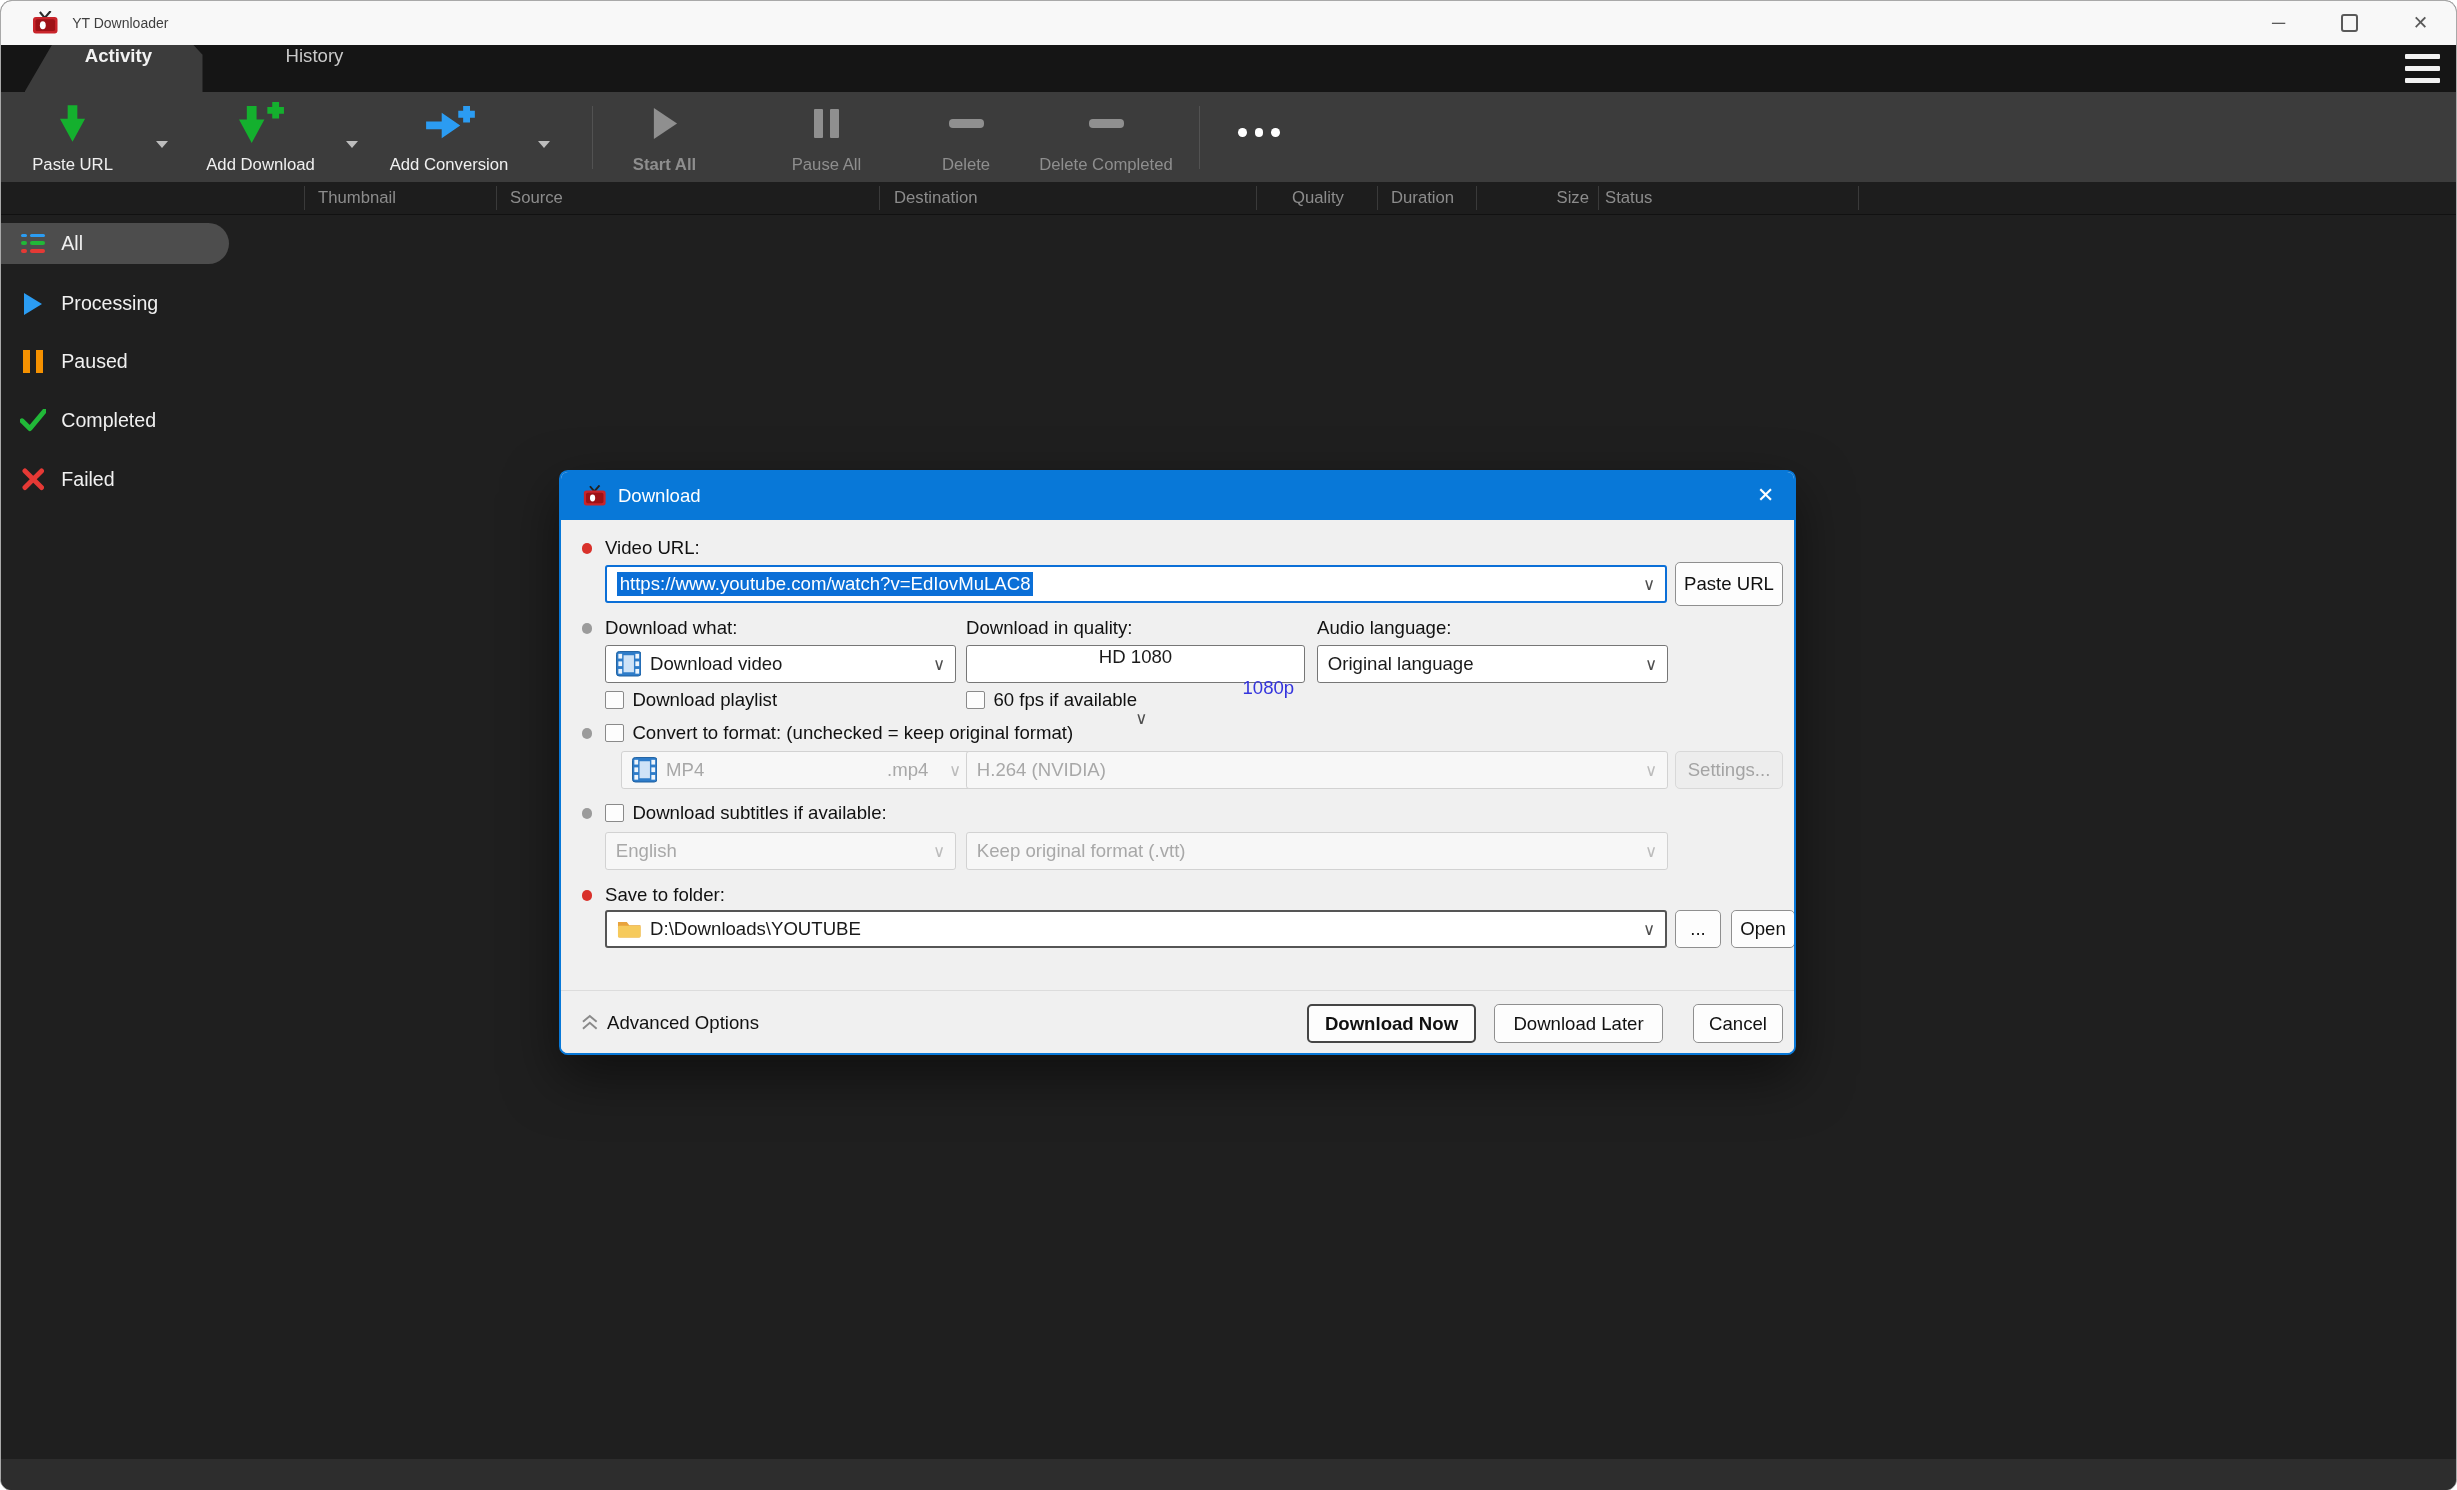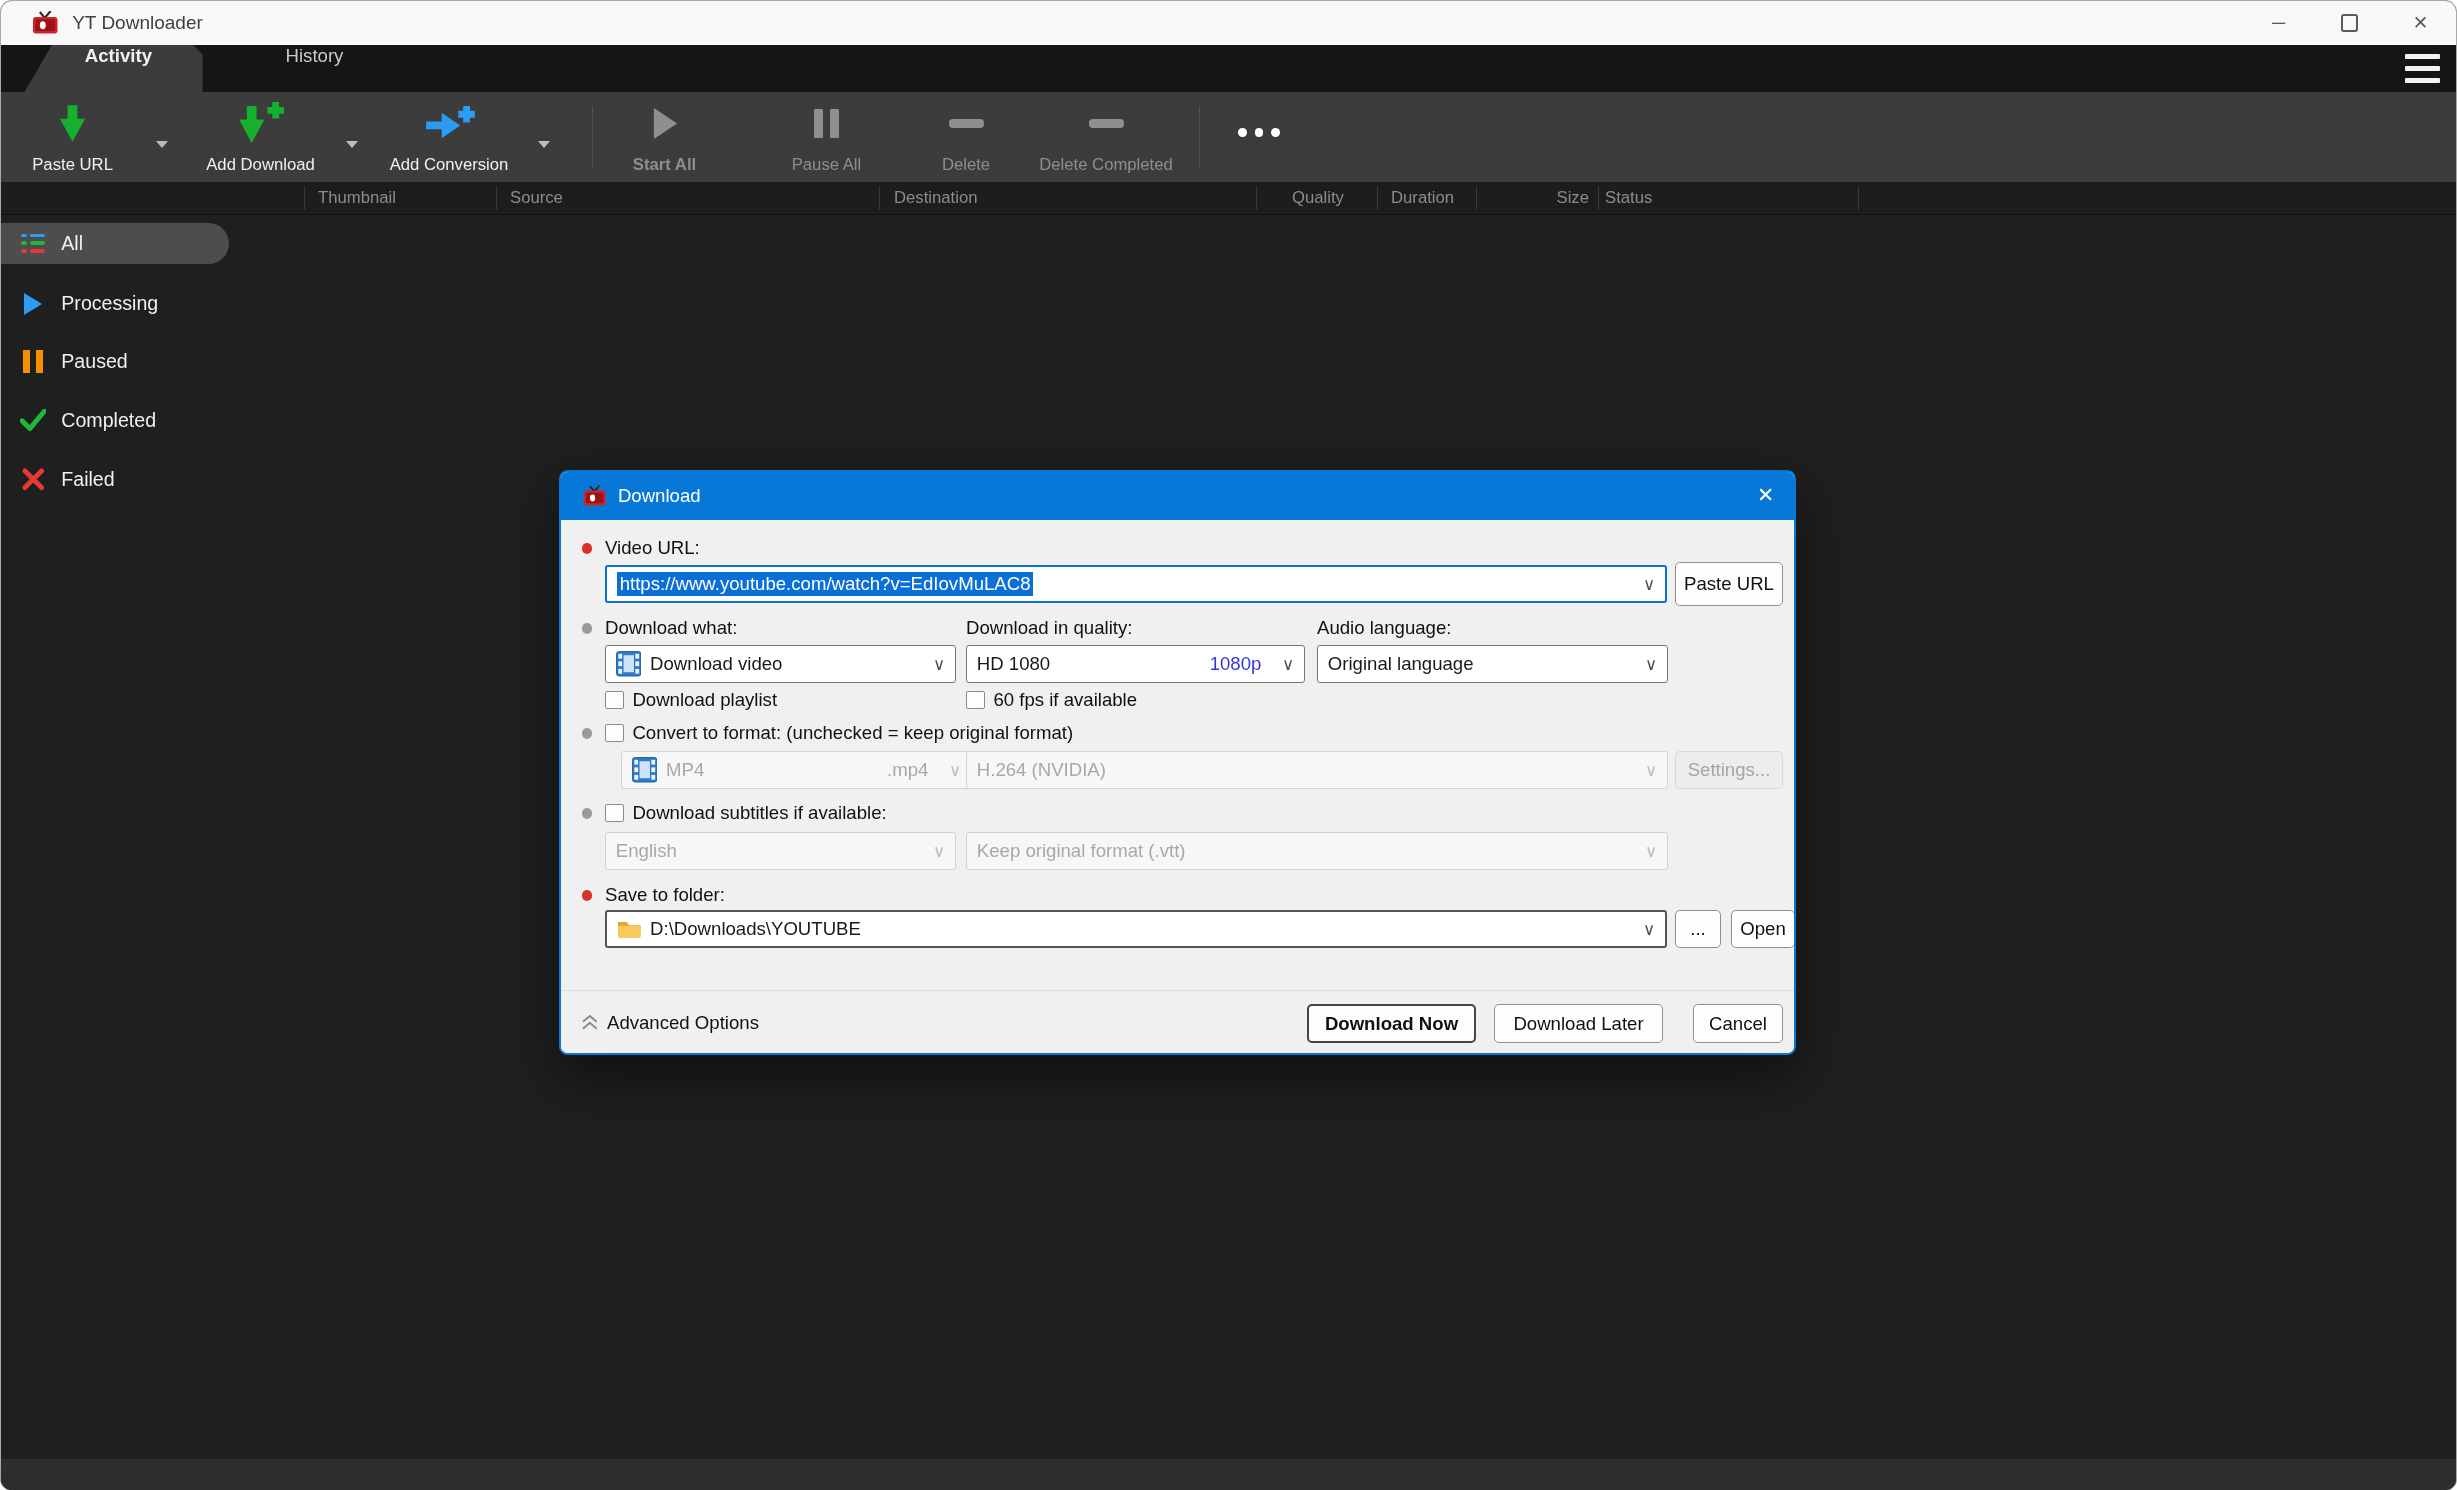--- a/index.html
+++ b/index.html
@@ -4,21 +4,21 @@
 <style>
   html,body{margin:0;padding:0;background:#ffffff;width:2457px;height:1491px;overflow:hidden;
     font-family:"Liberation Sans","DejaVu Sans",sans-serif;-webkit-font-smoothing:antialiased;}
   .window{position:absolute;left:0;top:0;width:2455px;height:1489px;border:1px solid #a9a9a9;
     border-radius:11.8px;overflow:hidden;background:#1f1f1f;}
 
   
   .titlebar{position:absolute;left:0;top:0;width:100%;height:44px;background:#f8f8f8;
     display:flex;align-items:center;}
   .app-icon{margin-left:31px;display:flex;align-items:center;}
-  .win-title{margin-left:13.7px;font-size:19px;color:#3f3f3f;text-align:right;}
+  .win-title{margin-left:13.7px;font-size:14px;color:#3f3f3f;text-align:right;}
   .win-controls{position:absolute;right:0;top:0;height:44px;display:flex;}
   .win-btn{width:71px;height:44px;display:flex;align-items:center;justify-content:center;
     color:#5a5a5a;font-size:18.6px;}
   .max-box{width:13.7px;height:13.7px;border:2px solid #5a5a5a;border-radius:2.9px;display:block;}
 
   
   .tabbar{position:absolute;left:0;top:44px;width:100%;height:47px;background:#151515;}
   .tab{position:absolute;top:0;height:47px;display:flex;align-items:flex-start;justify-content:center;
     font-size:18.6px;cursor:default;}
   .tab-activity{left:23.5px;width:178px;background:#3c3c3c;
@@ -349,21 +349,21 @@
             <rect x="2.5" y="19" width="4" height="5" fill="#eef5fc"></rect>
           <rect x="20.5" y="3" width="4" height="5" fill="#eef5fc"></rect>
             <rect x="20.5" y="11" width="4" height="5" fill="#eef5fc"></rect>
             <rect x="20.5" y="19" width="4" height="5" fill="#eef5fc"></rect>
         </svg>
       </span>
       <span>Download video</span>
       <span class="chev">∨</span>
     </div>
 
-    <div class="combo" style="left:405px;top:173px;width:339px;">
+    <div class="combo" style="left:405px;top:173px;width:339px;flex-direction:column;">
       <span>HD 1080</span>
       <span class="badge-right">1080p</span>
       <span class="chev after">∨</span>
     </div>
 
     <div class="combo" style="left:756px;top:173px;width:351px;">
       <span>Original language</span>
       <span class="chev">∨</span>
     </div>
 

